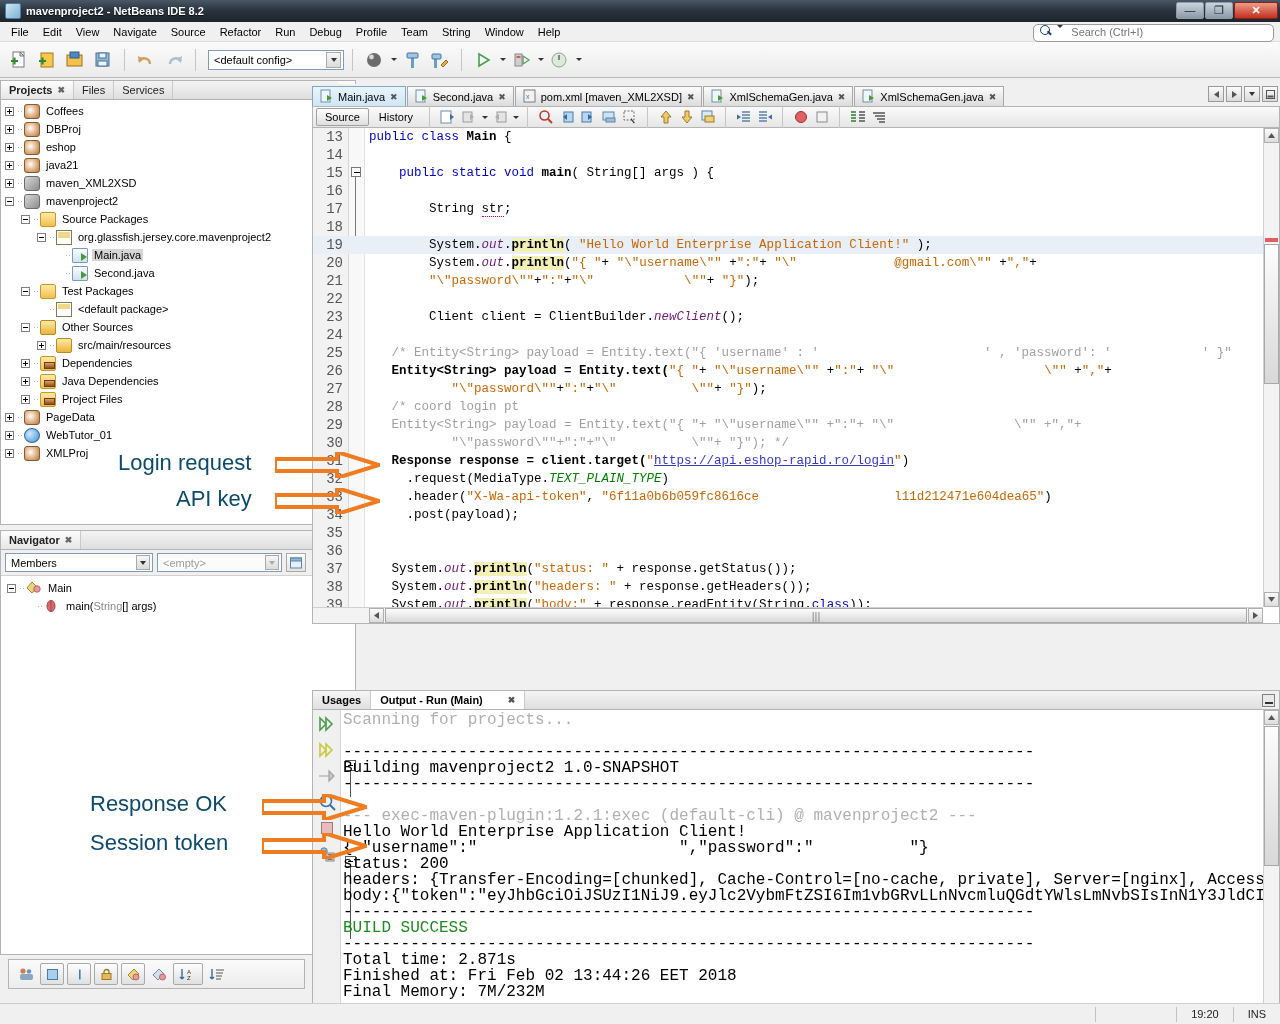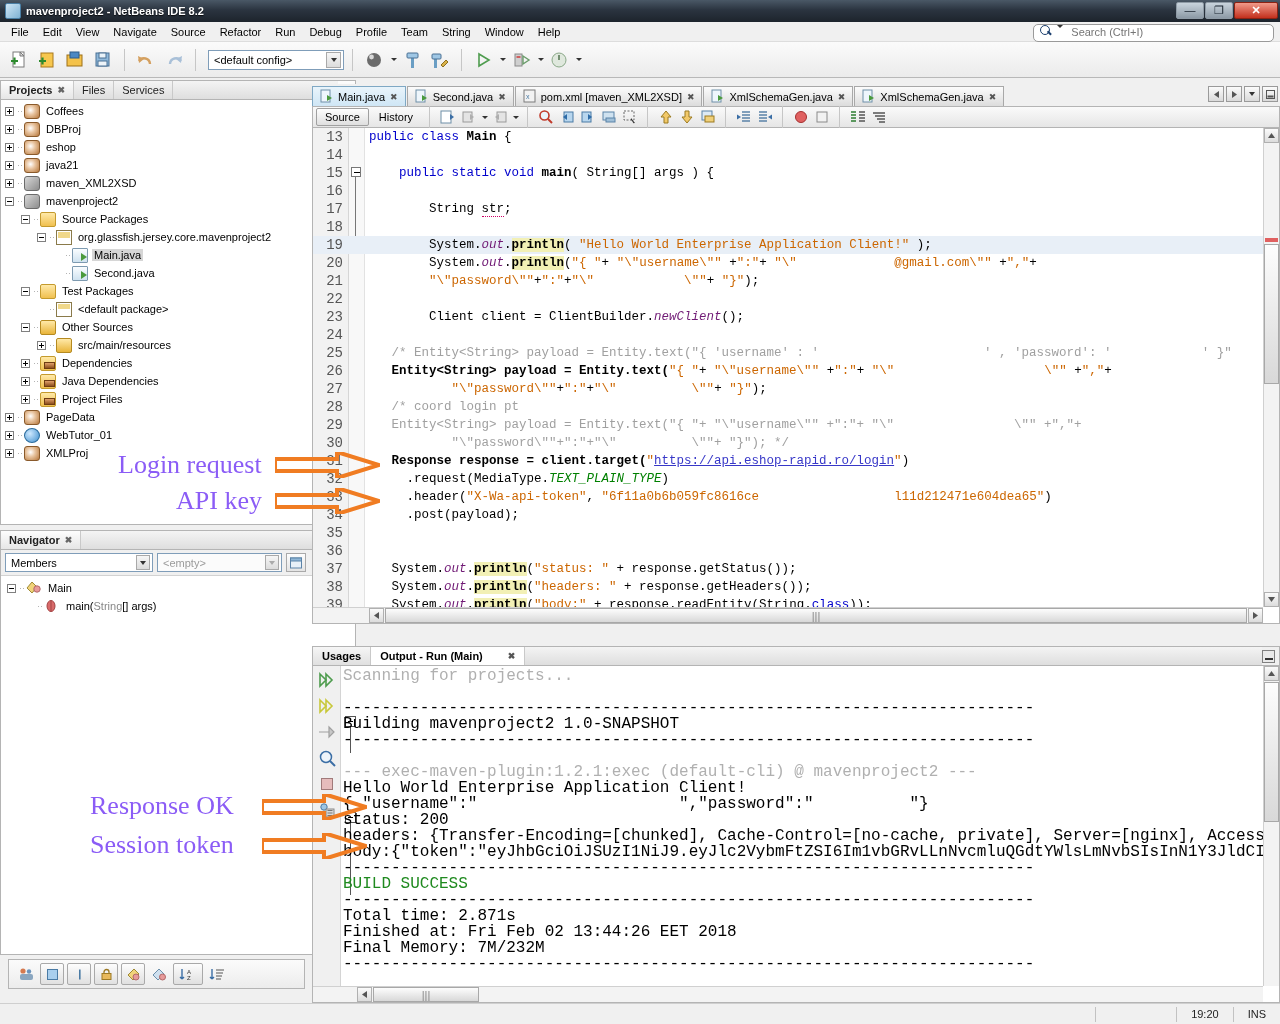--- a/index.html
+++ b/index.html
@@ -216,21 +216,21 @@
   .link { color:#3737c8; text-decoration: underline; }
 
   .vscroll { position:absolute; right:0; top:0; width:16px; bottom:16px; background:#f3f3f3; border-left:1px solid #d0d0d0;}
   .hscroll { position:absolute; left:0; right:16px; bottom:0; height:16px; background:#f3f3f3; border-top:1px solid #d0d0d0;}
   .sc-arrow { width:15px;height:15px;background:linear-gradient(to bottom,#fbfbfb,#dcdcdc);border:1px solid #b0b0b0;display:flex;align-items:center;justify-content:center;}
   .sc-thumb { background:linear-gradient(to bottom,#fdfdfd,#d8d8d8);border:1px solid #a8a8a8; }
   .err-mark { position:absolute; right:1px; width:13px; height:4px; background:#e06060; }
 
   
   .output-col { position: absolute; left: 312px; top: 646px; width: 968px; height: 357px; }
-  .out-head { height: 20px; background:#f0f0f0; display:flex; align-items:stretch; border:1px solid #b4b4b4;}
+  .out-head { height: 20px; background:#f0f0f0; display:flex; align-items:stretch; border:1px solid #b4b4b4;margin-top:44px;}
   .otab { display:flex;align-items:center;padding:0 9px;font-size:11px;font-weight:bold;border-right:1px solid #c9c9c9;
           background: linear-gradient(to bottom,#f6f6f6,#e0e0e0); gap:6px;}
   .otab.active { background: #fff; gap: 25px; }
   .out-body { position:relative; background:#fff; border:1px solid #b4b4b4; border-top:none; height: 337px; overflow:hidden; }
   .out-side { position:absolute; left:0; top:0; width:28px; height:100%; background:#f0f0f0; border-right:1px solid #d4d4d4;
               display:flex; flex-direction:column; align-items:center; padding-top:4px; gap:6px;}
   .oside-ic { width:20px;height:20px;display:flex;align-items:center;justify-content:center;}
   .out-lines {
     position:absolute; left:30px; top:2px; right:16px; bottom:16px; overflow:hidden;
     font-family: "Liberation Mono", monospace; font-size: 16px; line-height: 16px; color:#000;
@@ -244,21 +244,21 @@
 
   
   .statusbar {
     position:absolute; left:0; bottom:0; width:1280px; height:21px;
     background:#f0f0f0; border-top:1px solid #cfcfcf; display:flex; align-items:center;
     justify-content:flex-end; font-size:11px; color:#222;
   }
   .st-cell { border-left:1px solid #c2c2c2; padding:0 14px; height:15px; display:flex; align-items:center; }
 
   
-  .anno { position:absolute; color:#8b5cf6; font-family:Liberation Serif, serif; font-size:26px; white-space:nowrap; }
+  .anno { position:absolute; color:#0c4a6e; font-family:Liberation Sans, sans-serif; font-size:22px; white-space:nowrap; }
   .arrow-g { position:absolute; }
 </style>
 </head>
 <body>
 
 <div id="app">
 
   <div class="titlebar">
     <div class="tb-icon"></div>
     <div class="tb-text">mavenproject2 - NetBeans IDE 8.2</div>

